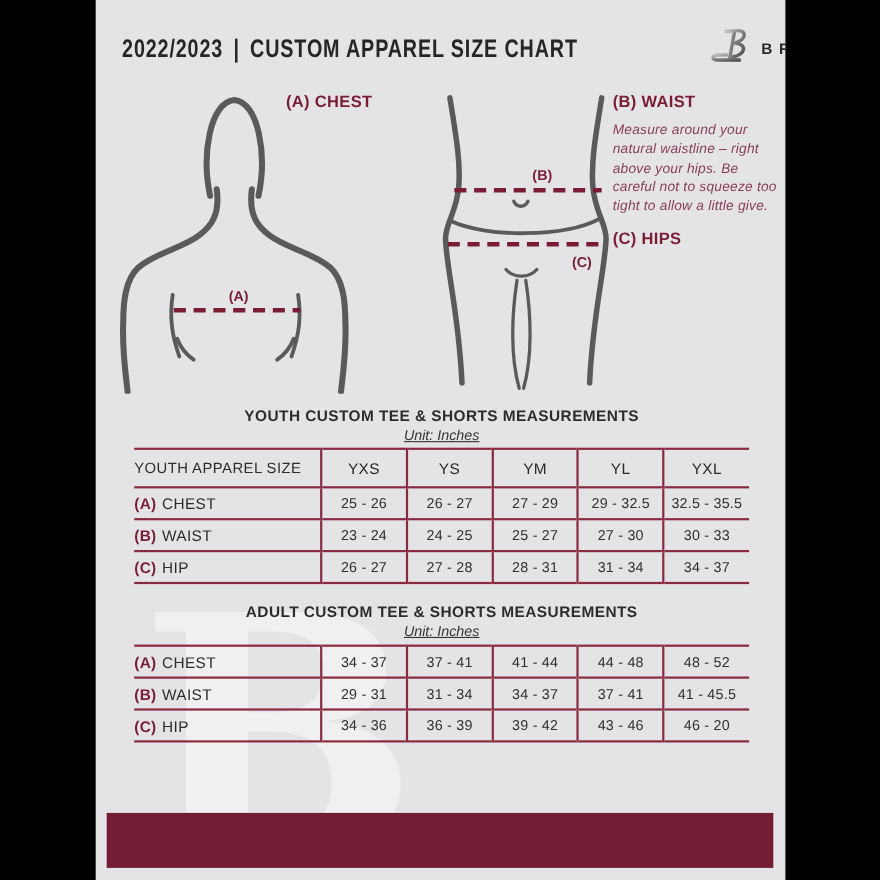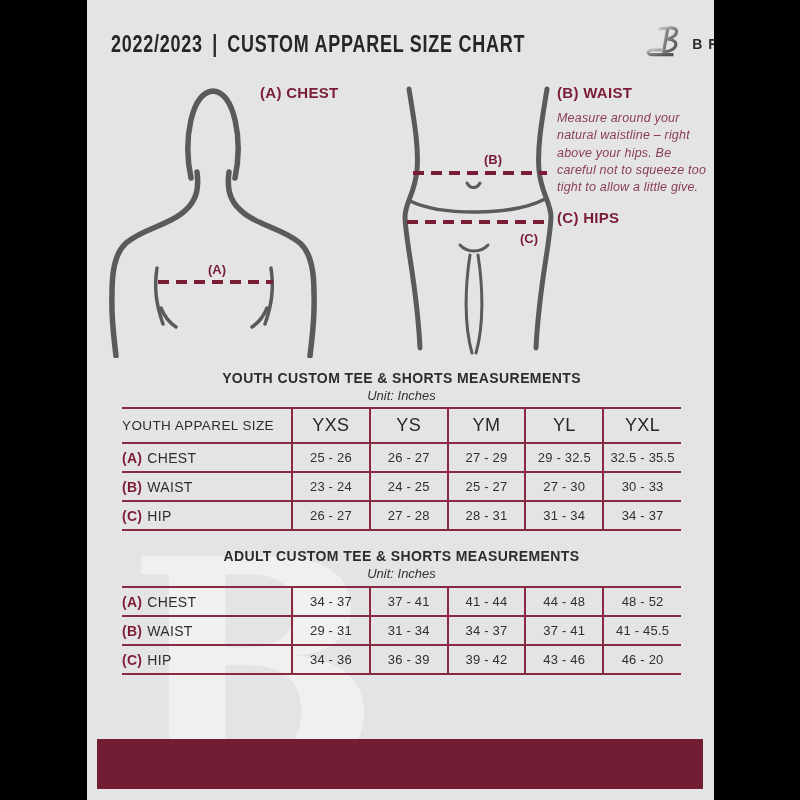--- a/index.html
+++ b/index.html
@@ -32,32 +32,32 @@
   .measure-head{font-size:15px;font-weight:bold;color:#7a1c34;letter-spacing:0.3px;}
   .measure-body{
     font-size:12.5px;font-style:italic;color:#8a3d55;line-height:1.38;margin-top:9px;
     letter-spacing:0.2px;
   }
   .tb{position:absolute;}
   
   .tbl-title{position:absolute;width:559px;left:35px;text-align:center;font-weight:bold;
     font-size:14px;color:#2c2c2e;letter-spacing:0.4px;}
   .tbl-unit{position:absolute;width:559px;left:35px;text-align:center;
-    font-size:13px;font-style:italic;color:#333335;}
+    font-size:13px;font-style:italic;color:#333335;text-decoration:underline;}
   table.size{
     position:absolute;left:35px;width:559px;border-collapse:collapse;table-layout:fixed;
     border-top:2px solid #8a2a41;border-bottom:2px solid #8a2a41;
   }
   table.size tr+tr{border-top:2px solid #8a2a41;}
   table.size td+td, table.size th+th{border-left:2px solid #8a2a41;}
   table.size th, table.size td{padding:0;vertical-align:middle;font-weight:normal;}
   table.size .hrow{height:35px;}
   table.size .drow{height:29px;}
   .size-col-label{text-align:left;padding-left:14px;font-size:13.5px;color:#2d2d2f;letter-spacing:0.4px;}
-  .size-th{text-align:center;font-size:18px;font-weight:bold;color:#28282a;letter-spacing:0.4px;}
+  .size-th{text-align:center;font-size:14px;font-weight:bold;color:#28282a;letter-spacing:0.4px;}
   .row-label{text-align:left;padding-left:14px;font-size:14px;color:#2d2d2f;letter-spacing:0.3px;}
   .row-label .pfx{font-weight:bold;color:#7a1c34;margin-right:5px;}
   .val{text-align:center;font-size:13px;color:#303032;letter-spacing:0.2px;}
   
   .footer-bar{position:absolute;left:10px;top:739px;width:606px;height:50px;background:#721d34;}
   svg text{font-family:"Liberation Sans","DejaVu Sans",sans-serif;}
 </style>
 </head>
 <body>
 

